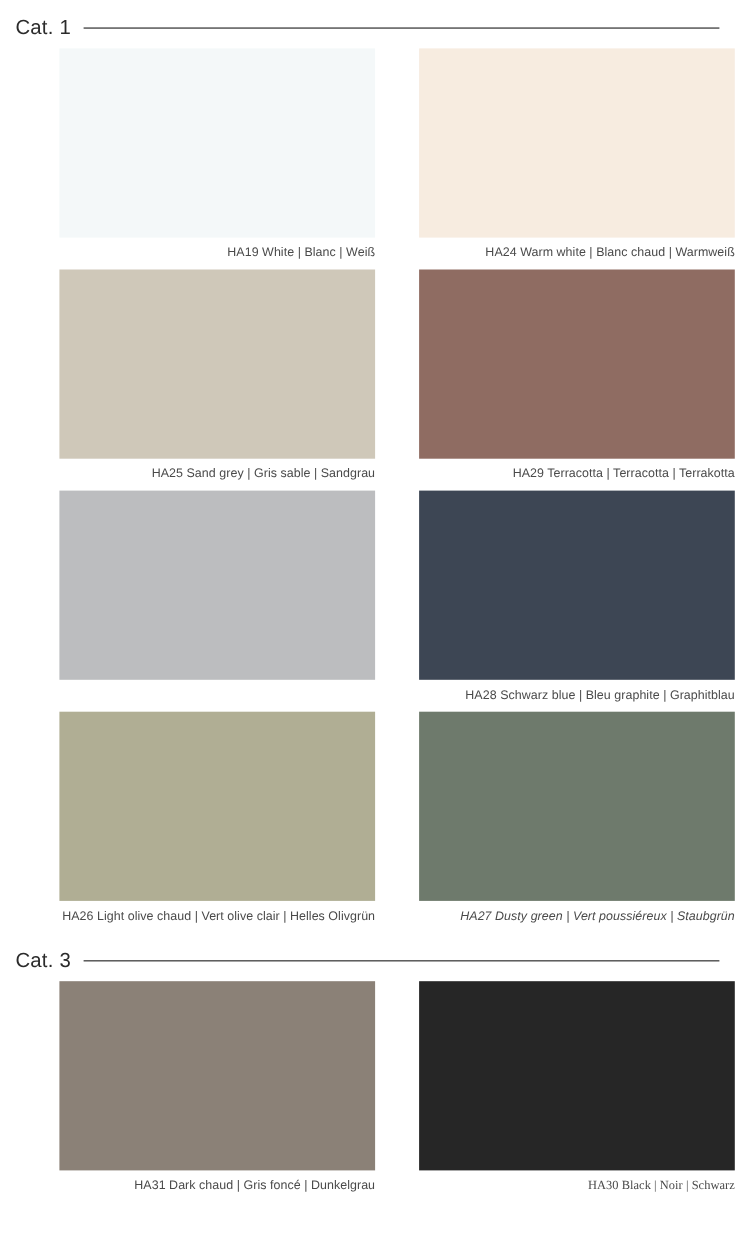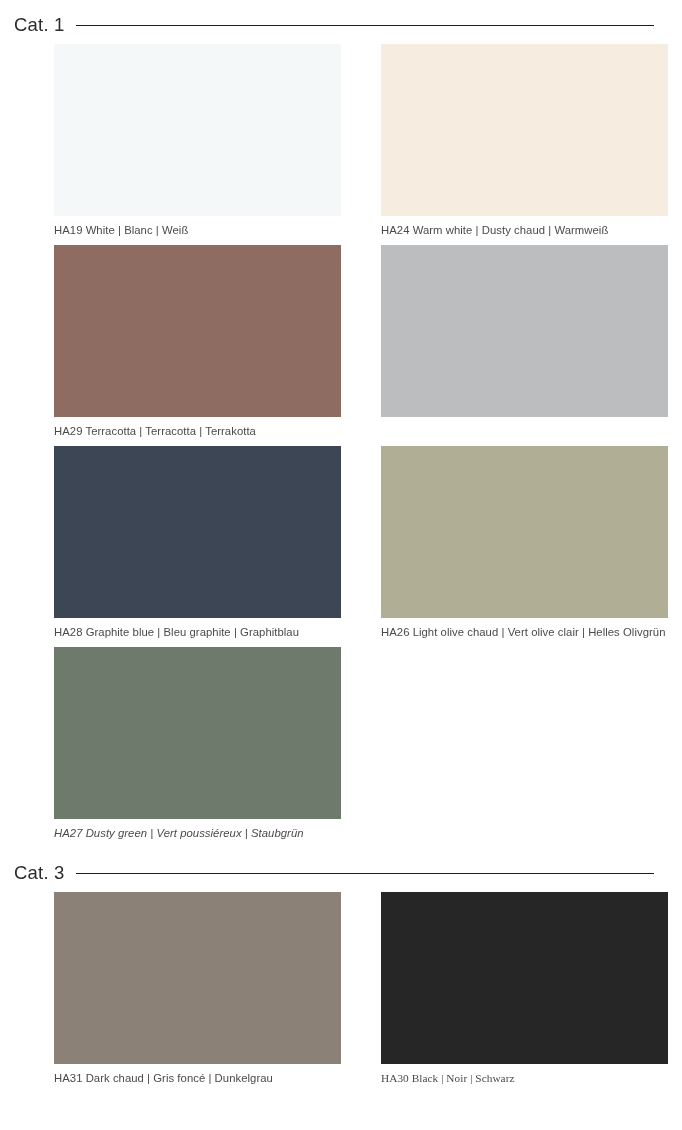--- a/index.html
+++ b/index.html
@@ -1,15 +1,15 @@
 <!DOCTYPE html>
 <html><head>
 <meta charset="utf-8">
 <style>
-  * { box-sizing: border-box; }
+  * { box-sizing: border-box; text-align: right; }
   html, body {
     margin: 0;
     padding: 0;
     background: #ffffff;
   }
   body {
     width: 682px;
     height: 1130px;
     font-family: "Liberation Sans", sans-serif;
     color: #3c3c3c;
@@ -82,36 +82,40 @@
 
     <div class="swatch-grid">
 
       <div class="swatch-cell">
         <div class="swatch-chip" style="background-color: rgb(244, 248, 249);"></div>
         <div class="swatch-label" style="color: rgb(74, 74, 74);">HA19 White | Blanc | Weiß</div>
       </div>
 
       <div class="swatch-cell">
         <div class="swatch-chip" style="background-color: rgb(247, 236, 224);"></div>
-        <div class="swatch-label" style="color: rgb(74, 74, 74);">HA24 Warm white | Dusty chaud | Warmweiß</div>
+        <div class="swatch-label" style="color: rgb(74, 74, 74);">HA24 Warm white | Blanc chaud | Warmweiß</div>
       </div>
 
+      <div class="swatch-cell">
+        <div class="swatch-chip" style="background-color: rgb(207, 200, 185);"></div>
+        <div class="swatch-label" style="color: rgb(74, 74, 74);">HA25 Sand grey | Gris sable | Sandgrau</div>
+      </div>
 
       <div class="swatch-cell">
         <div class="swatch-chip" style="background-color: rgb(143, 108, 98);"></div>
         <div class="swatch-label" style="color: rgb(74, 74, 74);">HA29 Terracotta | Terracotta | Terrakotta</div>
       </div>
 
       <div class="swatch-cell">
         <div class="swatch-chip" style="background-color: rgb(188, 189, 191);"></div>
       </div>
 
       <div class="swatch-cell">
         <div class="swatch-chip" style="background-color: rgb(61, 70, 84);"></div>
-        <div class="swatch-label" style="color: rgb(74, 74, 74);">HA28 Graphite blue | Bleu graphite | Graphitblau</div>
+        <div class="swatch-label" style="color: rgb(74, 74, 74);">HA28 Schwarz blue | Bleu graphite | Graphitblau</div>
       </div>
 
       <div class="swatch-cell">
         <div class="swatch-chip" style="background-color: rgb(176, 174, 148);"></div>
         <div class="swatch-label" style="color: rgb(74, 74, 74);">HA26 Light olive chaud | Vert olive clair | Helles Olivgrün</div>
       </div>
 
       <div class="swatch-cell">
         <div class="swatch-chip" style="background-color: rgb(110, 122, 108);"></div>
         <div class="swatch-label" style="color: rgb(74, 74, 74); font-style: italic;">HA27 Dusty green | Vert poussiéreux | Staubgrün</div>

